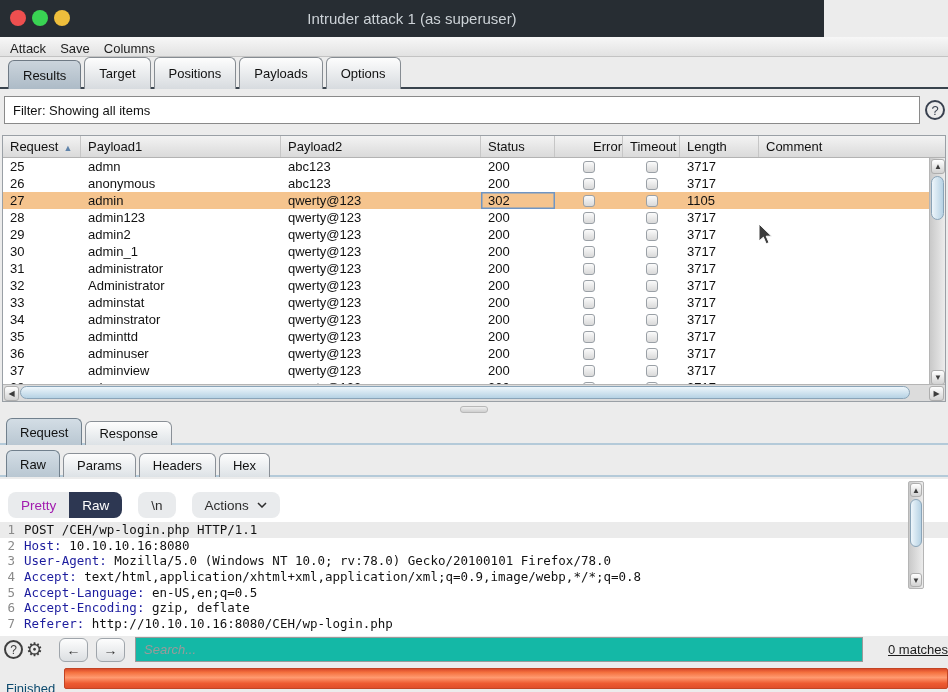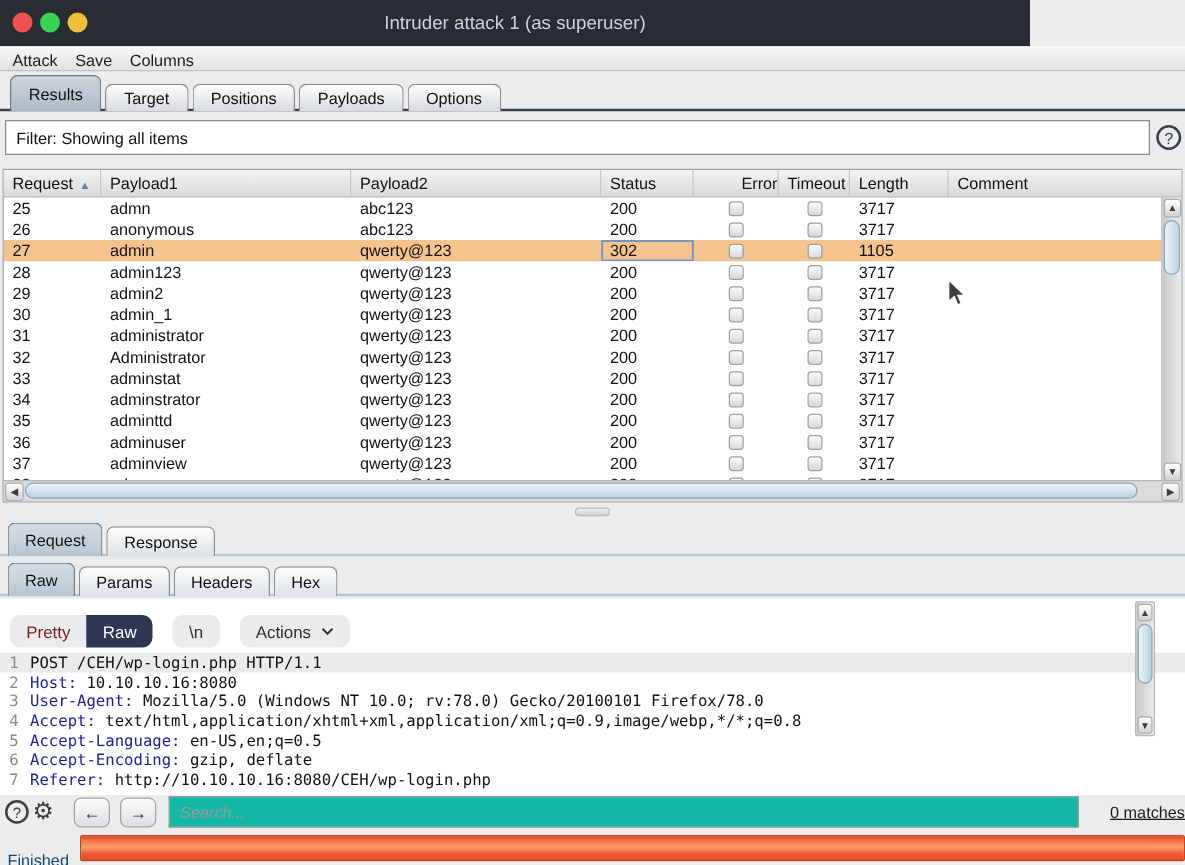--- a/index.html
+++ b/index.html
@@ -16,21 +16,21 @@
   .light.yellow { background:#eebe3c; }
   .title-text { width:100%; text-align:center; color:#ccd2d7; font-size:15px; }
 
   
   .menubar { position:absolute; left:0; top:37px; width:948px; height:20px; background:linear-gradient(#f7f7f7,#e2e2e2); border-bottom:1px solid #c3c3c3; display:flex; align-items:flex-end; padding-left:10px; gap:14px; }
   .menu-item { font-size:13px; color:#1c1c1c; cursor:default; }
 
   
   .maintabs { position:absolute; left:0; top:60px; width:948px; height:29px; display:flex; align-items:flex-end; padding-left:8px; }
   .maintabs::after { content:""; position:absolute; left:0; bottom:0; width:948px; height:2px; background:#39434d; }
-  .tab { position:relative; z-index:1; height:22px; padding:0 14px; display:flex; align-items:center; font-size:13px; color:#111;
+  .tab { position:relative; z-index:1; height:32px; padding:0 14px; display:flex; align-items:center; font-size:13px; color:#111;
          border:1px solid #868c92; border-bottom:none; border-radius:6px 6px 0 0; background:linear-gradient(#fdfdfd,#d7dbdf); margin-right:3px; }
   .tab.selected { height:29px; background:linear-gradient(#cbd4dc,#adbbc7); border-color:#6f7a85; }
 
   
   .filterbar { position:absolute; left:4px; top:96px; width:916px; height:28px; background:#fff; border:1px solid #8a8a8a; display:flex; align-items:center; padding-left:8px; font-size:13px; color:#111; }
   .help-circle { position:absolute; left:925px; top:100px; width:20px; height:20px; border:2px solid #39414f; border-radius:50%; color:#39414f; font-size:13px; display:flex; align-items:center; justify-content:center; background:#ececec; }
 
   
   .table { position:absolute; left:2px; top:135px; width:944px; height:267px; background:#fff; border:1px solid #9aa0a6; }
   .thead { display:flex; height:22px; background:linear-gradient(#f3f3f3,#dadada); border-bottom:1px solid #b3b3b3; }
@@ -67,21 +67,21 @@
   .subtabs.view { top:450px; width:948px; height:27px; }
   .subtabs::after { content:""; position:absolute; left:0; bottom:0; width:948px; height:2px; background:#b4cad9; }
   .stab { position:relative; z-index:1; height:24px; padding:0 13px; display:flex; align-items:center; font-size:13px; color:#111;
           border:1px solid #8a9097; border-bottom:none; border-radius:6px 6px 0 0; background:linear-gradient(#fdfdfd,#dde2e6); margin-right:3px; }
   .stab.selected { height:27px; background:linear-gradient(#d3dde5,#b9c7d2); border-color:#71808d; }
 
   
   .editor-panel { position:absolute; left:0; top:479px; width:948px; height:157px; background:#fff; }
   .etoolbar { position:absolute; left:8px; top:13px; height:26px; display:flex; align-items:center; }
   .segbtn { height:26px; display:flex; align-items:center; padding:0 13px; font-size:13.5px; background:#e9ebed; color:#2d2d2d; }
-  .segbtn.pretty { border-radius:8px 0 0 8px; color:#7f1d1d; }
+  .segbtn.pretty { border-radius:8px 0 0 8px; color:#a21caf; }
   .segbtn.raw { border-radius:0 8px 8px 0; background:#2d3752; color:#fff; }
   .segbtn.nl { margin-left:16px; border-radius:8px; }
   .segbtn.actions { margin-left:16px; border-radius:8px; gap:8px; }
   .chev { width:10px; height:6px; }
   .editor { position:absolute; left:0; top:43px; width:948px; height:114px; overflow:hidden; font-family:"DejaVu Sans Mono", monospace; font-size:12.5px; background:#fff; }
   .eline { display:flex; height:15.7px; line-height:15.7px; white-space:pre; }
   .eline.active { background:#ebebeb; }
   .lnum { width:24px; text-align:right; padding-right:9px; color:#8a8a8a; flex:none; }
   .seg-header { color:#1c1c9e; }
   .seg-plain { color:#111; }

